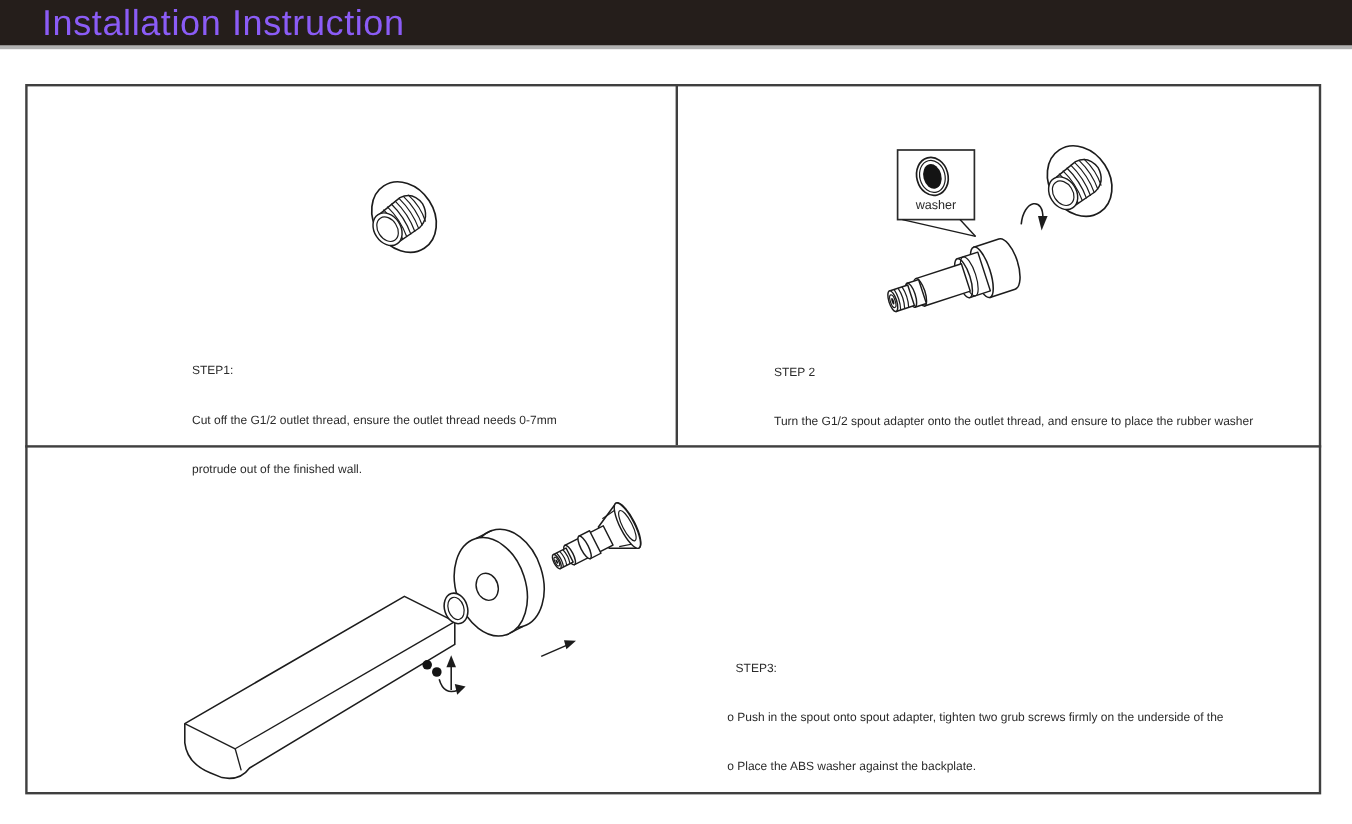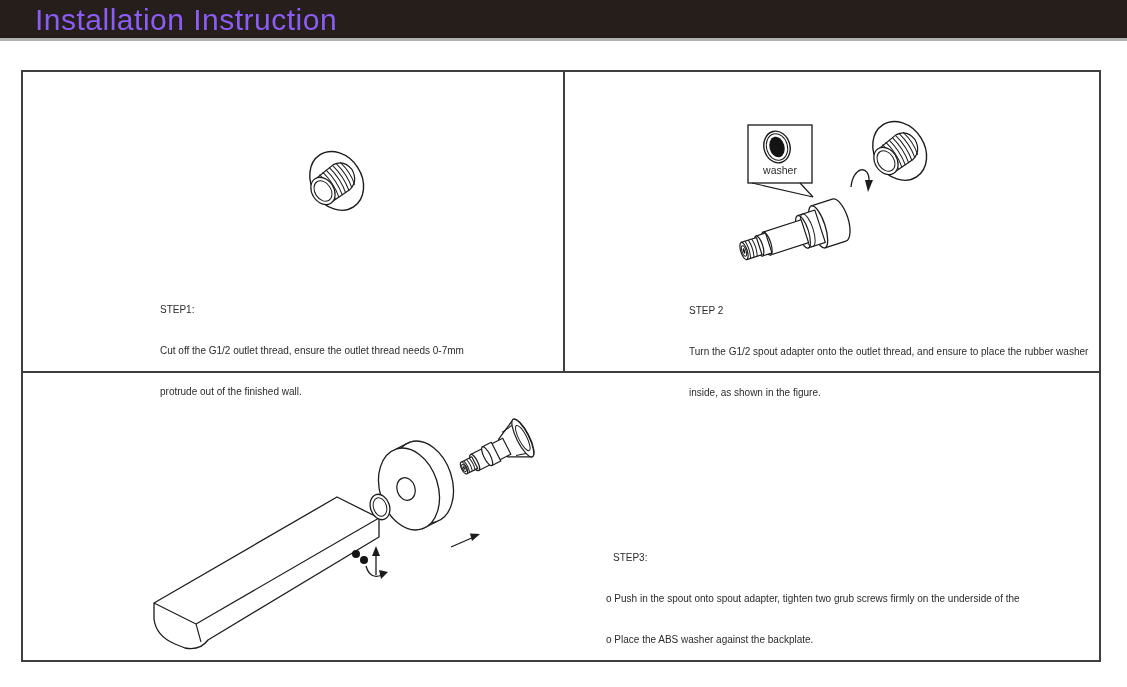--- a/index.html
+++ b/index.html
@@ -130,24 +130,23 @@
       <path d="M -1 -15.2 Q 2.5 0 -1 15.2" stroke-width="1"></path>
       <path d="M 3 -15.4 Q 6.5 0 3 15.2" stroke-width="1"></path>
       <path d="M 7 -15.4 Q 10.5 0 7 15" stroke-width="1"></path>
       <path d="M 11 -14.8 Q 14.5 0 11 14.2" stroke-width="1"></path>
       <path d="M 15 -13.6 Q 18.5 0 15 13" stroke-width="1"></path>
       <ellipse cx="-15" cy="1" rx="11" ry="14.5" fill="#ffffff" stroke-width="1.2"></ellipse>
       <ellipse cx="-15" cy="1" rx="8" ry="11" stroke-width="1"></ellipse>
     </g>
   </svg>
 
-  <div class="caption" style="left:645px;top:277px;margin-left:44px;">
+  <div class="caption" style="left:645px;top:277px;">
     <div>STEP 2</div>
     <div>Turn the G1/2 spout adapter onto the outlet thread, and ensure to place the rubber washer</div>
-    <div>inside, as shown in the figure.</div>
   </div>
 
   <svg class="fig" style="left:130px;top:395px;" width="440" height="255" viewBox="0 0 440 255">
 
     <g stroke="#1c1c1c" fill="#ffffff" stroke-linejoin="round">
       <path d="M 207 102 L 249 123 L 249 142 L 78 245 Q 70 256 55 253 L 45 249 Q 26 241 24 224 L 24 208 Z" stroke-width="1.3"></path>
       <path d="M 24 208 L 66 229" fill="none" stroke-width="1.1"></path>
       <path d="M 249 123 L 66 229" fill="none" stroke-width="1.1"></path>
       <path d="M 66 229 L 71 247" fill="none" stroke-width="1.1"></path>
     </g>

